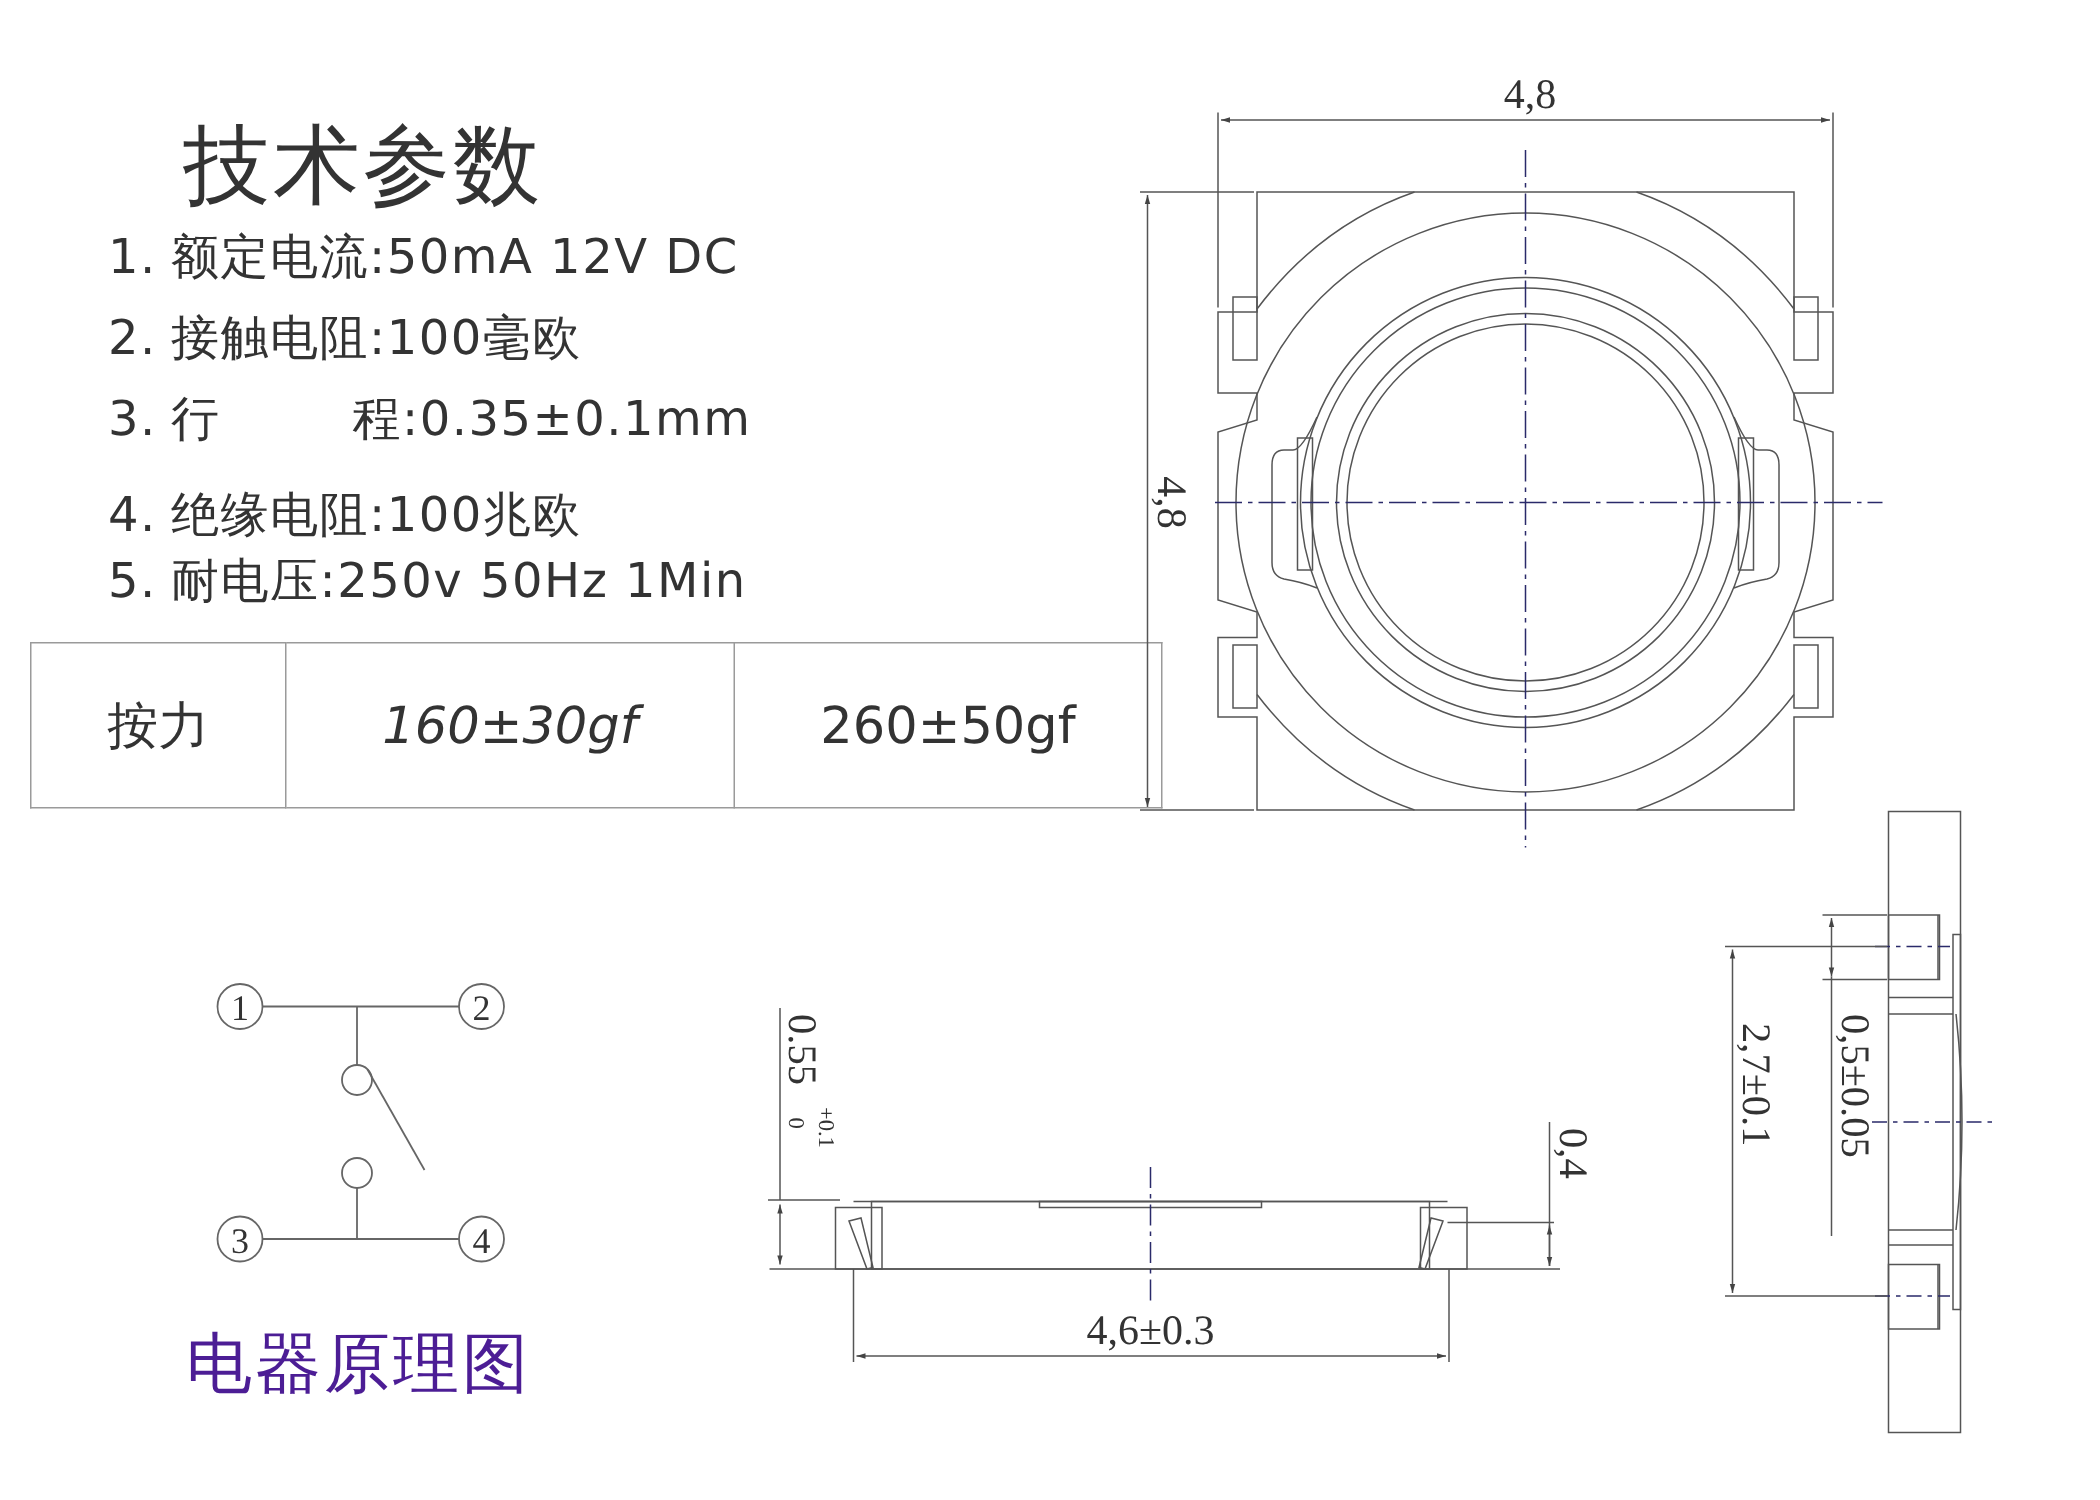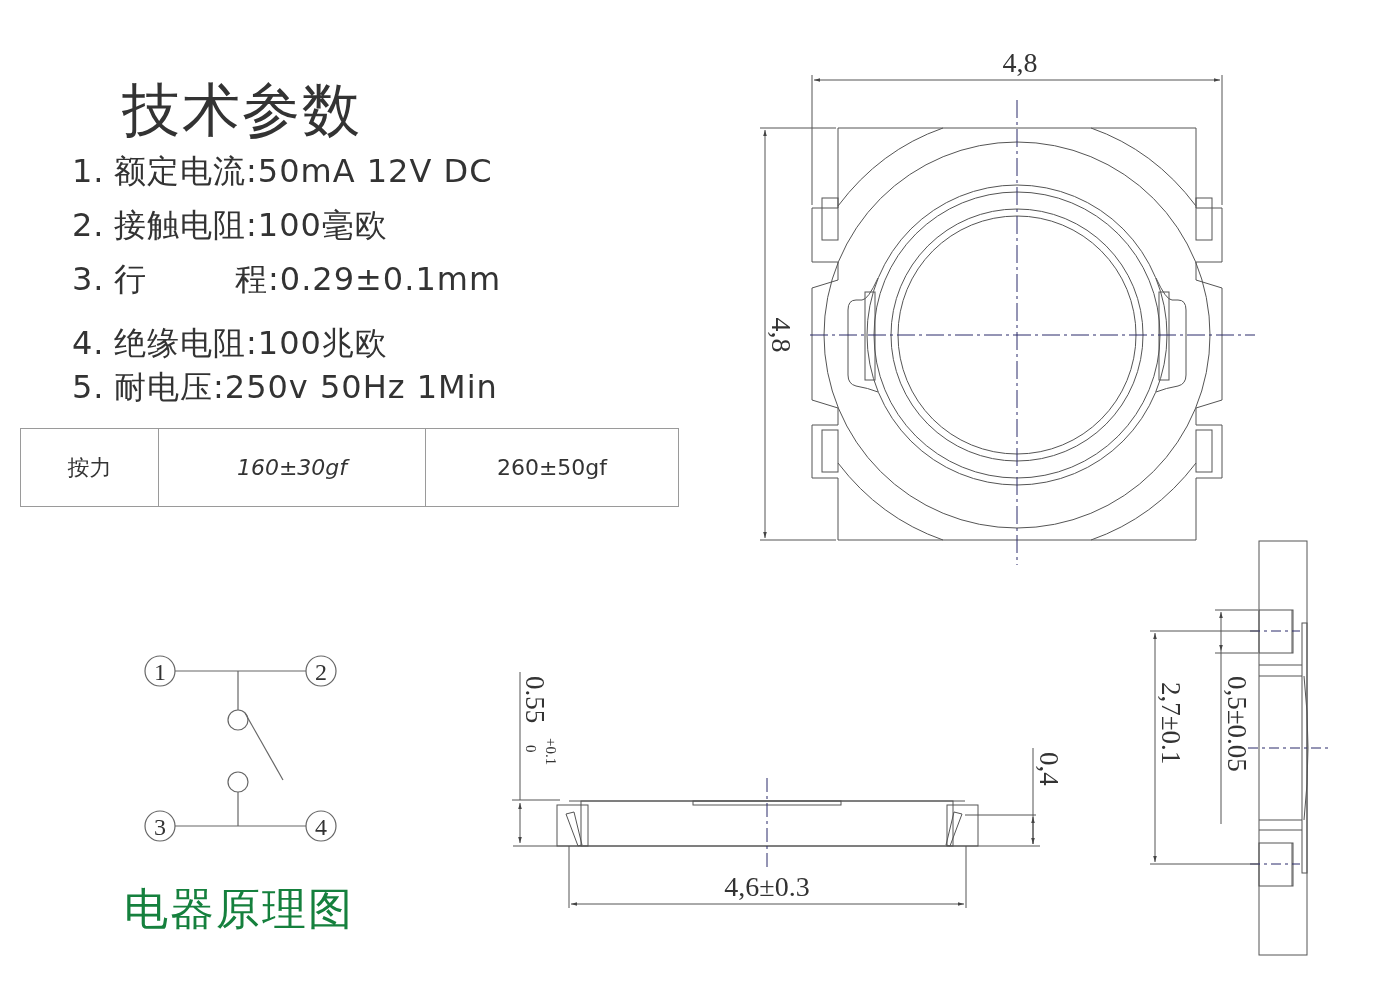--- a/index.html
+++ b/index.html
@@ -5,44 +5,44 @@
   html, body { margin: 0; padding: 0; background: #ffffff; }
   body { width: 1400px; height: 1000px; position: relative; overflow: hidden;
          font-family: "DejaVu Sans", sans-serif; color: #2e2e2e; }
   .abs { position: absolute; }
   .title { left: 122px; top: 72px; font-size: 58px; letter-spacing: 2px; color: #333; white-space: nowrap; text-align: center; }
   .specs { left: 72px; top: 150px; }
   .spec { position: absolute; left: 0; font-size: 32px; white-space: nowrap; color: #333; letter-spacing: 1px; }
   .spec .num { display: inline-block; width: 42px; }
   .spec .gap { display: inline-block; width: 88px; }
   table.perf { position: absolute; left: 20px; top: 428px; border-collapse: collapse; }
-  table.perf td { border: 1px solid #9a9a9a; font-size: 22px; color: #333; text-align: center; vertical-align: middle; padding: 0; }
+  table.perf td { border: 1px solid #9a9a9a; font-size: 34px; color: #333; text-align: center; vertical-align: middle; padding: 16px; }
   table.perf tr.r1 td { height: 77px; border-top: 1px solid #9a9a9a; }
   table.perf tr.r2 td { height: 97px; border-bottom: none; }
   table.perf td.c0 { width: 137px; }
   table.perf td.c1 { width: 266px; font-style: italic; }
   table.perf td.c2 { width: 252px; }
-  .caption { left: 124px; top: 880px; font-family: "DejaVu Serif", serif; font-size: 44px; color: #15803d; letter-spacing: 2px; white-space: nowrap; }
+  .caption { left: 124px; top: 880px; font-family: "DejaVu Serif", serif; font-size: 44px; color: #4c1d95; letter-spacing: 2px; white-space: nowrap; }
   svg.dwg { position: absolute; left: 0; top: 0; }
   .dimtxt { font-family: "Liberation Serif", serif; fill: #333; }
 </style>
 </head>
 <body>
 
 <div class="abs title">技术参数</div>
 
 <div class="abs specs">
   <div class="spec" style="top:0px">
     <span class="num">1.</span><span>额定电流</span><span>:</span><span>50mA 12V DC</span>
   </div>
   <div class="spec" style="top:54px">
     <span class="num">2.</span><span>接触电阻</span><span>:</span><span>100毫欧</span>
   </div>
   <div class="spec" style="top:108px">
-    <span class="num">3.</span><span>行</span><span class="gap"></span><span>程</span><span>:</span><span>0.29±0.1mm</span>
+    <span class="num">3.</span><span>行</span><span class="gap"></span><span>程</span><span>:</span><span>0.35±0.1mm</span>
   </div>
   <div class="spec" style="top:172px">
     <span class="num">4.</span><span>绝缘电阻</span><span>:</span><span>100兆欧</span>
   </div>
   <div class="spec" style="top:216px">
     <span class="num">5.</span><span>耐电压</span><span>:</span><span>250v 50Hz 1Min</span>
   </div>
 </div>
 
 <table class="perf">

